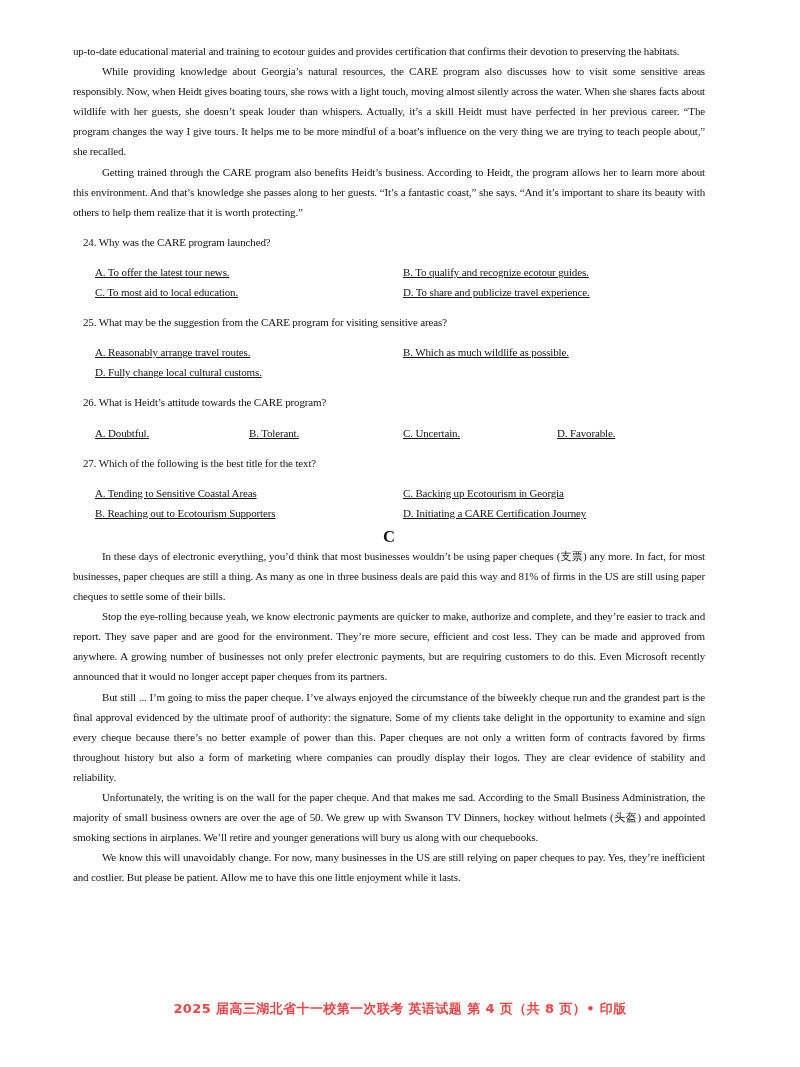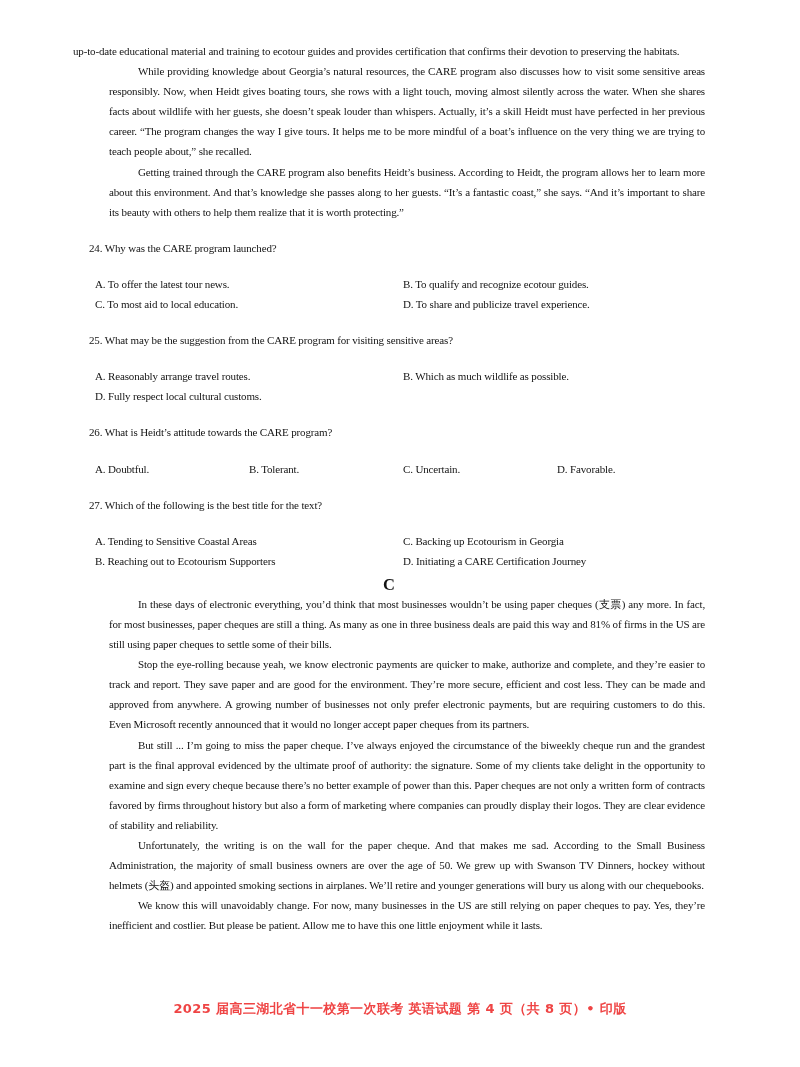--- a/index.html
+++ b/index.html
@@ -22,31 +22,31 @@
       width: 632px;
       font-size: 11px;
       line-height: 20.1px;
       letter-spacing: -0.15px;
     }
     .para {
       margin: 0;
       text-align: justify;
       text-align-last: left;
     }
-    .para.indent { text-indent: 29px; margin-left: 36px; }
-    .question { margin: 16px; }
+    .para.indent { text-indent: 29px; }
+    .question { margin: 10px; }
     .opts {
       display: grid;
       grid-template-columns: 308px 1fr;
       padding-left: 22px;
     }
     .opts.four {
       grid-template-columns: 154px 154px 154px 1fr;
     }
-    .opt { white-space: nowrap; }
+    .opt { white-space: nowrap; text-decoration: underline; }
     .section-title {
       text-align: center;
       font-weight: bold;
       margin: 4px 0 0 0;
       line-height: 19px;
     }
     .footer {
       position: absolute;
       left: 0;
       width: 800px;
@@ -78,21 +78,21 @@
       <span class="opt">C. To most aid to local education.</span>
       <span class="opt">D. To share and publicize travel experience.</span>
     </div>
   </section>
 
   <section>
     <p class="question">25. What may be the suggestion from the CARE program for visiting sensitive areas?</p>
     <div class="opts">
       <span class="opt">A. Reasonably arrange travel routes.</span>
       <span class="opt">B. Which as much wildlife as possible.</span>
-      <span class="opt">D. Fully respect local cultural customs.</span>
+      <span class="opt">D. Fully change local cultural customs.</span>
     </div>
   </section>
 
   <section>
     <p class="question">26. What is Heidt’s attitude towards the CARE program?</p>
     <div class="opts four">
       <span class="opt">A. Doubtful.</span>
       <span class="opt">B. Tolerant.</span>
       <span class="opt">C. Uncertain.</span>
       <span class="opt">D. Favorable.</span>

